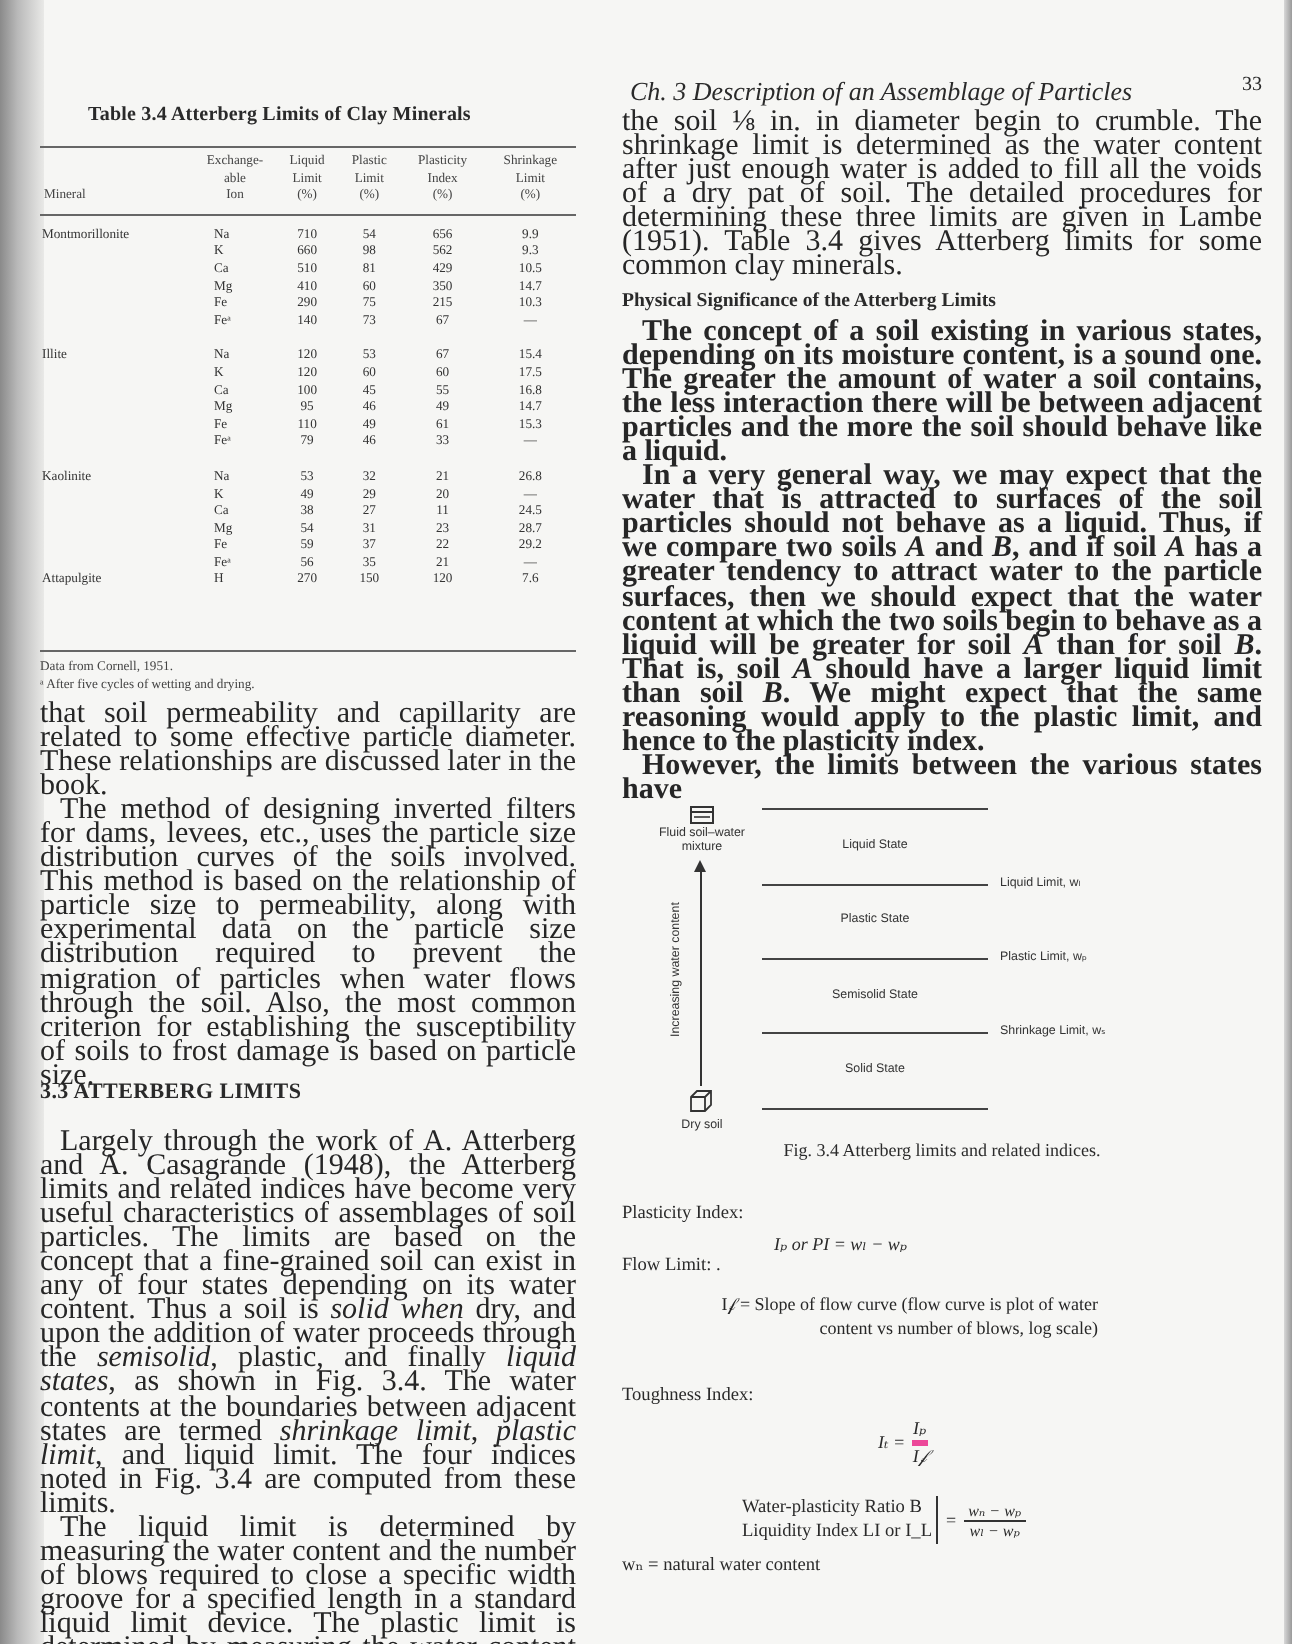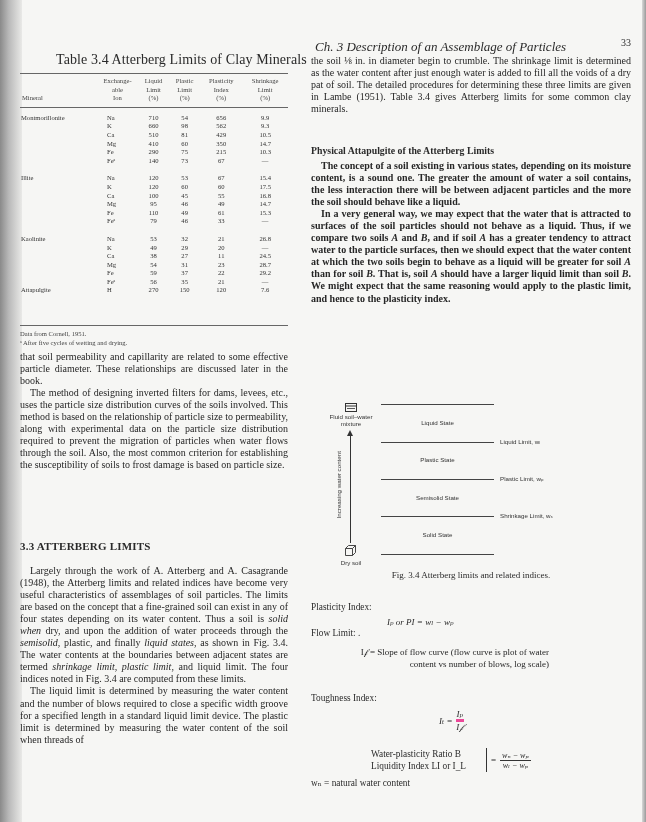--- a/index.html
+++ b/index.html
@@ -15,41 +15,41 @@
     }
     .edge-right {
       position: absolute; right: 0; top: 0; width: 4px; height: 822px;
       background: linear-gradient(to right, #d8d8d8, #9a9a9a);
     }
     .col-left { position: absolute; left: 20px; top: 0; width: 268px; }
     .col-right { position: absolute; left: 311px; top: 0; width: 320px; }
 
     
     .table-title {
-      position: absolute; top: 52px; left: 36px; font-weight: normal;
-      font-size: 14px; letter-spacing: 0.1px; white-space: nowrap;
+      position: absolute; top: 52px; left: 24px; font-weight: bold;
+      font-size: 10px; letter-spacing: 0.1px; white-space: nowrap;
     }
     .tbl {
       position: absolute; top: 73px; left: 0; width: 268px;
       border-collapse: collapse; font-size: 6.6px; line-height: 8.6px;
     }
     .tbl th { font-weight: normal; text-align: center; vertical-align: bottom; padding: 3px 1px 4px; color:#444; }
     .tbl thead tr { border-top: 1px solid #666; border-bottom: 1px solid #666; }
     .tbl td { padding: 0 1px; text-align: center; color:#333; }
     .tbl td.mineral { text-align: left; width: 74px; }
     .tbl td.ion { text-align: left; padding-left: 10px; width: 30px; }
     .tbl tr.group-start td { padding-top: 9px; }
     .tbl tr.first td { padding-top: 6px; }
     .tbl tbody tr.last td { padding-bottom: 6px; }
     .tbl-bottom { position: absolute; top: 325px; left: 0; width: 268px; border-top: 1px solid #666; }
     .tbl-notes { position: absolute; top: 330px; left: 0; font-size: 6.6px; line-height: 8.5px; color:#444; }
 
     
     .para {
-      font-size: 10px; line-height: 12.05px; text-align: justify; margin: 0;
+      font-size: 15px; line-height: 12.05px; text-align: justify; margin: 0;
       color: #262626;
     }
     .indent { text-indent: 10px; }
     .block { position: absolute; left: 0; width: 100%; }
     .section-heading { font-weight: bold; font-size: 11px; letter-spacing: 0.2px; }
     .sub-heading { font-weight: bold; font-size: 9.8px; }
     .running-head { font-style: italic; font-size: 13px; white-space: nowrap; }
     .page-num { font-size: 10px; position: absolute; right: 0; top: 0; }
 
     
@@ -268,25 +268,26 @@
 <div class="col-right">
   <div style="position:absolute;top:37px;left:4px;width:316px;">
     <span class="running-head">Ch. 3   Description of an Assemblage of Particles</span>
     <span class="page-num">33</span>
   </div>
 
   <div class="block" style="top:55px;">
     <p class="para">the soil ⅛ in. in diameter begin to crumble. The shrinkage limit is determined as the water content after just enough water is added to fill all the voids of a dry pat of soil. The detailed procedures for determining these three limits are given in Lambe (1951). Table 3.4 gives Atterberg limits for some common clay minerals.</p>
   </div>
 
-  <div class="block sub-heading" style="top:145px;">Physical Attapulgite of the Atterberg Limits</div>
+  <div class="block sub-heading" style="top:145px;">Physical Significance of the Atterberg Limits</div>
 
   <div class="block" style="top:160px;font-weight:bold;">
     <p class="para indent">The concept of a soil existing in various states, depending on its moisture content, is a sound one. The greater the amount of water a soil contains, the less interaction there will be between adjacent particles and the more the soil should behave like a liquid.</p>
     <p class="para indent" id="right-p3">In a very general way, we may expect that the water that is attracted to surfaces of the soil particles should not behave as a liquid. Thus, if we compare two soils <i>A</i> and <i>B</i>, and if soil <i>A</i> has a greater tendency to attract water to the particle surfaces, then we should expect that the water content at which the two soils begin to behave as a liquid will be greater for soil <i>A</i> than for soil <i>B</i>. That is, soil <i>A</i> should have a larger liquid limit than soil <i>B</i>. We might expect that the same reasoning would apply to the plastic limit, and hence to the plasticity index.</p>
+    <p class="para indent">However, the limits between the various states have</p>
   </div>
 
   <div class="fig">
     <svg style="position:absolute;left:34px;top:8px;" width="12" height="9" viewBox="0 0 12 9">
       <rect x="0.5" y="0.5" width="11" height="8" fill="none" stroke="#333" stroke-width="1"></rect>
       <line x1="0.5" y1="3" x2="11.5" y2="3" stroke="#333" stroke-width="1"></line>
       <line x1="2" y1="5.5" x2="10" y2="5.5" stroke="#333" stroke-width="0.8"></line>
     </svg>
     <div class="small" style="left:0;top:18px;width:80px;white-space:pre-line;">Fluid soil–water
 mixture</div>
@@ -324,21 +325,21 @@
 
   <div style="position:absolute;top:709px;left:128px;display:flex;align-items:center;">
     <span class="math">Iₜ =</span>
     <span style="display:inline-flex;flex-direction:column;align-items:center;margin-left:3px;">
       <span class="math" style="border-bottom:3px solid #ec4899;padding:0 1px;">Iₚ</span>
       <span class="math">I𝒻</span>
     </span>
   </div>
 
   <div style="position:absolute;top:748px;left:60px;display:flex;align-items:center;">
-    <div style="font-size:9.3px;line-height:12px;border-right:1px solid #333;padding-right:20px;">
+    <div style="font-size:9.3px;line-height:12px;border-right:1px solid #333;padding-right:2px;">
       <div>Water-plasticity Ratio B</div>
       <div>Liquidity Index LI or I_L</div>
     </div>
     <span style="margin:0 4px;font-size:9px;">=</span>
     <span style="display:inline-flex;flex-direction:column;align-items:center;">
       <span class="math" style="border-bottom:1px solid #333;padding:0 2px;font-size:8px;">wₙ − wₚ</span>
       <span class="math" style="font-size:8px;">wₗ − wₚ</span>
     </span>
   </div>
 

